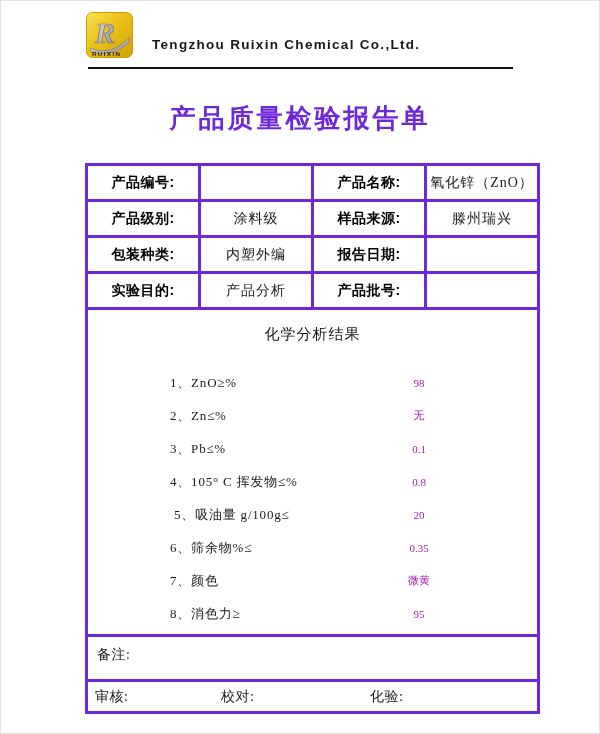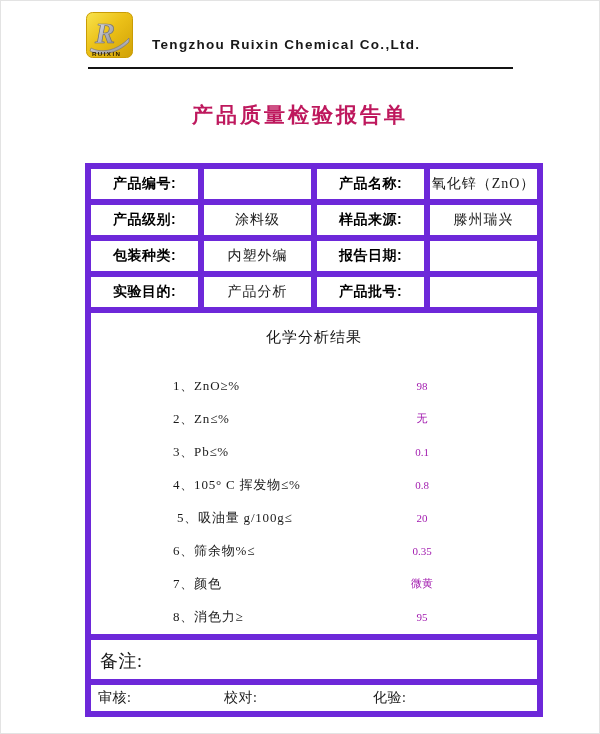--- a/index.html
+++ b/index.html
@@ -29,30 +29,30 @@
   .header-rule {
     position:absolute; left:88px; top:67px; width:425px; height:2px;
     background:#141414;
   }
 
   
   .doc-title {
     position:absolute; top:101px; left:0; width:600px;
     text-align:center;
     font-family:Liberation Mono, monospace;
-    font-weight:bold; font-size:21px; letter-spacing:3px; color:#be185d;
+    font-weight:bold; font-size:26px; letter-spacing:3px; color:#6d28d9;
   }
 
   
   table.report {
     position:absolute; left:85px; top:163px;
     width:452px; border-collapse:collapse;
     border:2px solid #000; table-layout:fixed;
   }
-  table.report td { border:6px solid #6d28d9; }
+  table.report td { border:3px solid #6d28d9; }
   td.lbl {
     width:113px; height:36px; text-align:center; vertical-align:middle;
     font-family:"Liberation Sans", sans-serif; font-weight:bold;
     font-size:14px; color:#000; letter-spacing:0.5px;
   }
   td.val {
     width:113px; height:36px; text-align:center; vertical-align:middle;
     font-family:"Liberation Serif", serif; font-size:14px; color:#1a1a1a;
     letter-spacing:1px;
   }
@@ -70,21 +70,21 @@
     white-space:pre;
   }
   .item-value {
     position:absolute; left:271px; width:120px; text-align:center;
     font-size:11px; color:#a21caf;
   }
 
   
   td.remarks-cell {
     height:45px; vertical-align:top; padding:9px 0 0 9px;
-    font-size:18px; letter-spacing:0.5px; color:#1a1a1a;
+    font-size:14px; letter-spacing:0.5px; color:#1a1a1a;
   }
   td.sign-cell { height:32px; position:relative; }
   .sign-item {
     position:absolute; top:50%; transform:translateY(-50%);
     font-size:14px; letter-spacing:0.5px; color:#1a1a1a;
   }
   .sign-review   { left:7px; }
   .sign-proof    { left:133px; }
   .sign-test     { left:282px; }
 </style>

